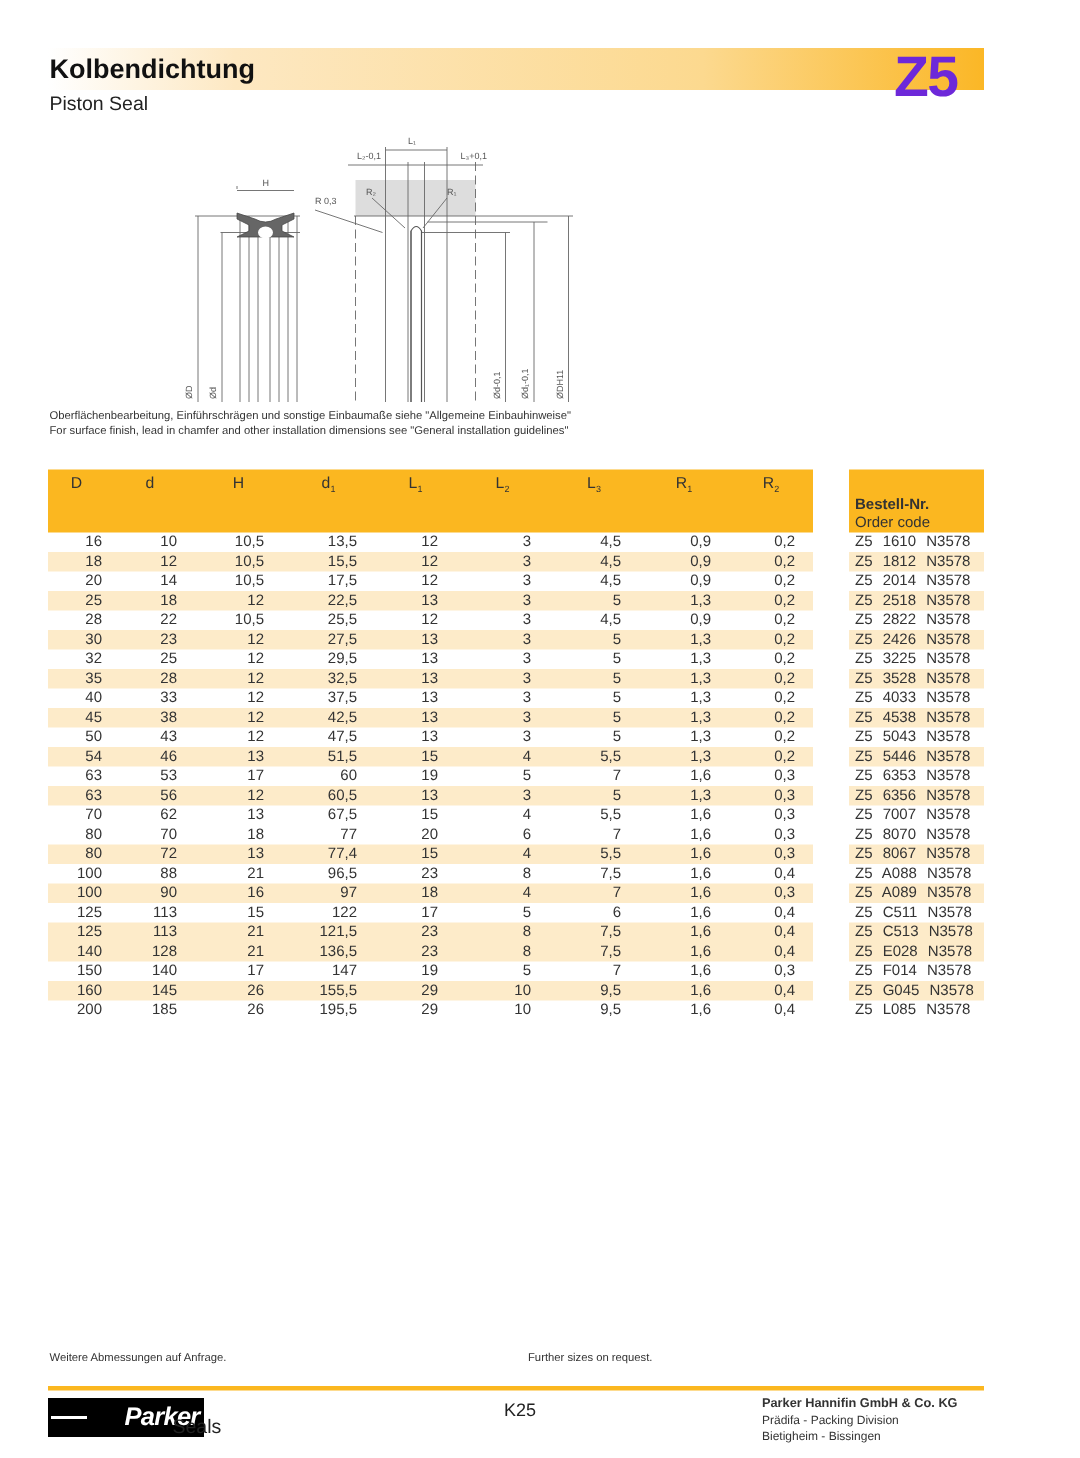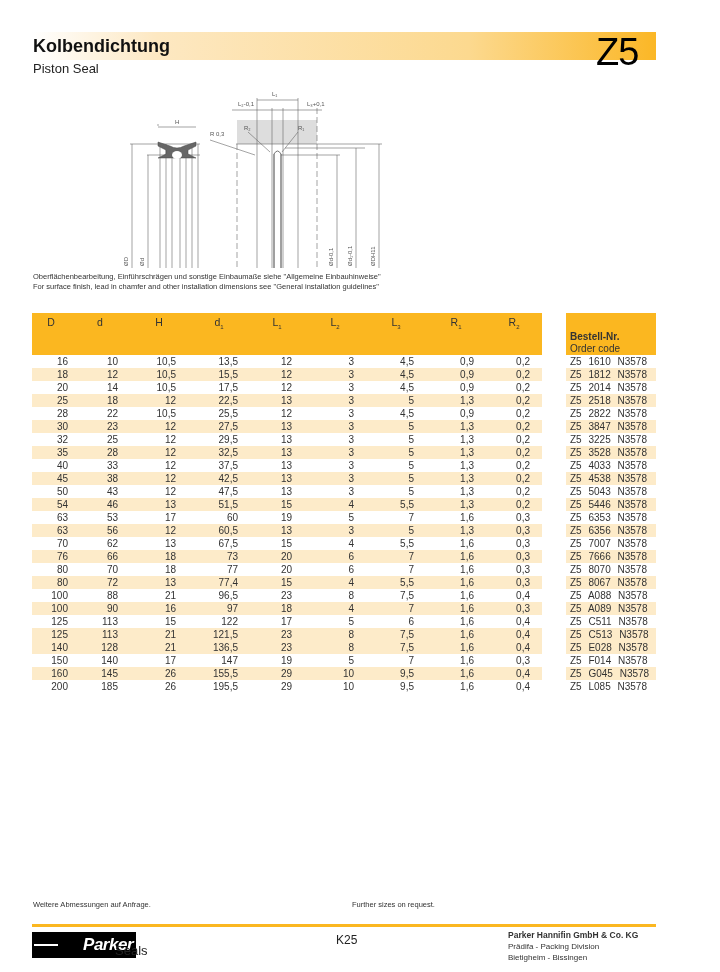--- a/index.html
+++ b/index.html
@@ -1,20 +1,20 @@
 <!DOCTYPE html>
 <html><head>
 <meta charset="utf-8">
 <style>
   * { box-sizing: border-box; margin: 0; padding: 0; }
   body { width: 720px; height: 972px; background: #fff; position: relative; font-family: "Liberation Sans", sans-serif; color: #222; overflow: hidden; }
   .title-bar { position: absolute; left: 32px; top: 32px; width: 624px; height: 28px; background: linear-gradient(to right, #fff 0%, #fde8c2 20%, #fcd98f 70%, #fbb726 100%); }
   .title-de { position: absolute; left: 33px; top: 36px; font-size: 18px; font-weight: bold; color: #111; }
   .title-en { position: absolute; left: 33px; top: 61px; font-size: 13px; color: #222; }
-  .code-badge { position: absolute; left: 596px; top: 33px; font-size: 38px; font-weight: normal; color: #000000; letter-spacing: -1px; line-height: 38px; text-align: center; }
+  .code-badge { position: absolute; left: 596px; top: 33px; font-size: 38px; font-weight: bold; color: #6d28d9; letter-spacing: -1px; line-height: 38px; text-align: center; }
   .drawing { position: absolute; left: 120px; top: 84px; width: 320px; height: 186px; }
   .note { position: absolute; left: 33px; font-size: 7.5px; color: #333; }
   .table-wrap { position: absolute; left: 32px; top: 313px; width: 624px; }
   table { border-collapse: collapse; width: 624px; table-layout: fixed; }
   th { background: #fbb720; font-weight: normal; font-size: 10.5px; height: 27px; vertical-align: top; padding-top: 3px; color: #333; }
   th.oc { text-align: left; padding-left: 4px; font-size: 10px; line-height: 12px; padding-top: 18px; }
   th.oc b { font-weight: bold; color: #333; }
   th.gap, td.gap { background: #fff !important; width: 4px; }
   td { font-size: 10px; height: 13px; line-height: 13px; color: #333; }
   tr.alt td { background: #fdebc9; }
@@ -197,21 +197,21 @@
           <td class="num" style="padding-right: 2px;">30</td>
           <td class="num" style="padding-right: 12px;">23</td>
           <td class="num" style="padding-right: 12px;">12</td>
           <td class="num" style="padding-right: 12px;">27,5</td>
           <td class="num" style="padding-right: 12px;">13</td>
           <td class="num" style="padding-right: 12px;">3</td>
           <td class="num" style="padding-right: 12px;">5</td>
           <td class="num" style="padding-right: 12px;">1,3</td>
           <td class="num" style="padding-right: 12px;">0,2</td>
           <td class="gap"></td>
-          <td class="oc">Z5 3847 N3578</td>
+          <td class="oc">Z5 2426 N3578</td>
         </tr>
         <tr>
           <td class="num" style="padding-right: 2px;">32</td>
           <td class="num" style="padding-right: 12px;">25</td>
           <td class="num" style="padding-right: 12px;">12</td>
           <td class="num" style="padding-right: 12px;">29,5</td>
           <td class="num" style="padding-right: 12px;">13</td>
           <td class="num" style="padding-right: 12px;">3</td>
           <td class="num" style="padding-right: 12px;">5</td>
           <td class="num" style="padding-right: 12px;">1,3</td>
@@ -315,33 +315,20 @@
           <td class="num" style="padding-right: 12px;">62</td>
           <td class="num" style="padding-right: 12px;">13</td>
           <td class="num" style="padding-right: 12px;">67,5</td>
           <td class="num" style="padding-right: 12px;">15</td>
           <td class="num" style="padding-right: 12px;">4</td>
           <td class="num" style="padding-right: 12px;">5,5</td>
           <td class="num" style="padding-right: 12px;">1,6</td>
           <td class="num" style="padding-right: 12px;">0,3</td>
           <td class="gap"></td>
           <td class="oc">Z5 7007 N3578</td>
-        </tr>
-        <tr class="alt">
-          <td class="num" style="padding-right: 2px;">76</td>
-          <td class="num" style="padding-right: 12px;">66</td>
-          <td class="num" style="padding-right: 12px;">18</td>
-          <td class="num" style="padding-right: 12px;">73</td>
-          <td class="num" style="padding-right: 12px;">20</td>
-          <td class="num" style="padding-right: 12px;">6</td>
-          <td class="num" style="padding-right: 12px;">7</td>
-          <td class="num" style="padding-right: 12px;">1,6</td>
-          <td class="num" style="padding-right: 12px;">0,3</td>
-          <td class="gap"></td>
-          <td class="oc">Z5 7666 N3578</td>
         </tr>
         <tr>
           <td class="num" style="padding-right: 2px;">80</td>
           <td class="num" style="padding-right: 12px;">70</td>
           <td class="num" style="padding-right: 12px;">18</td>
           <td class="num" style="padding-right: 12px;">77</td>
           <td class="num" style="padding-right: 12px;">20</td>
           <td class="num" style="padding-right: 12px;">6</td>
           <td class="num" style="padding-right: 12px;">7</td>
           <td class="num" style="padding-right: 12px;">1,6</td>

